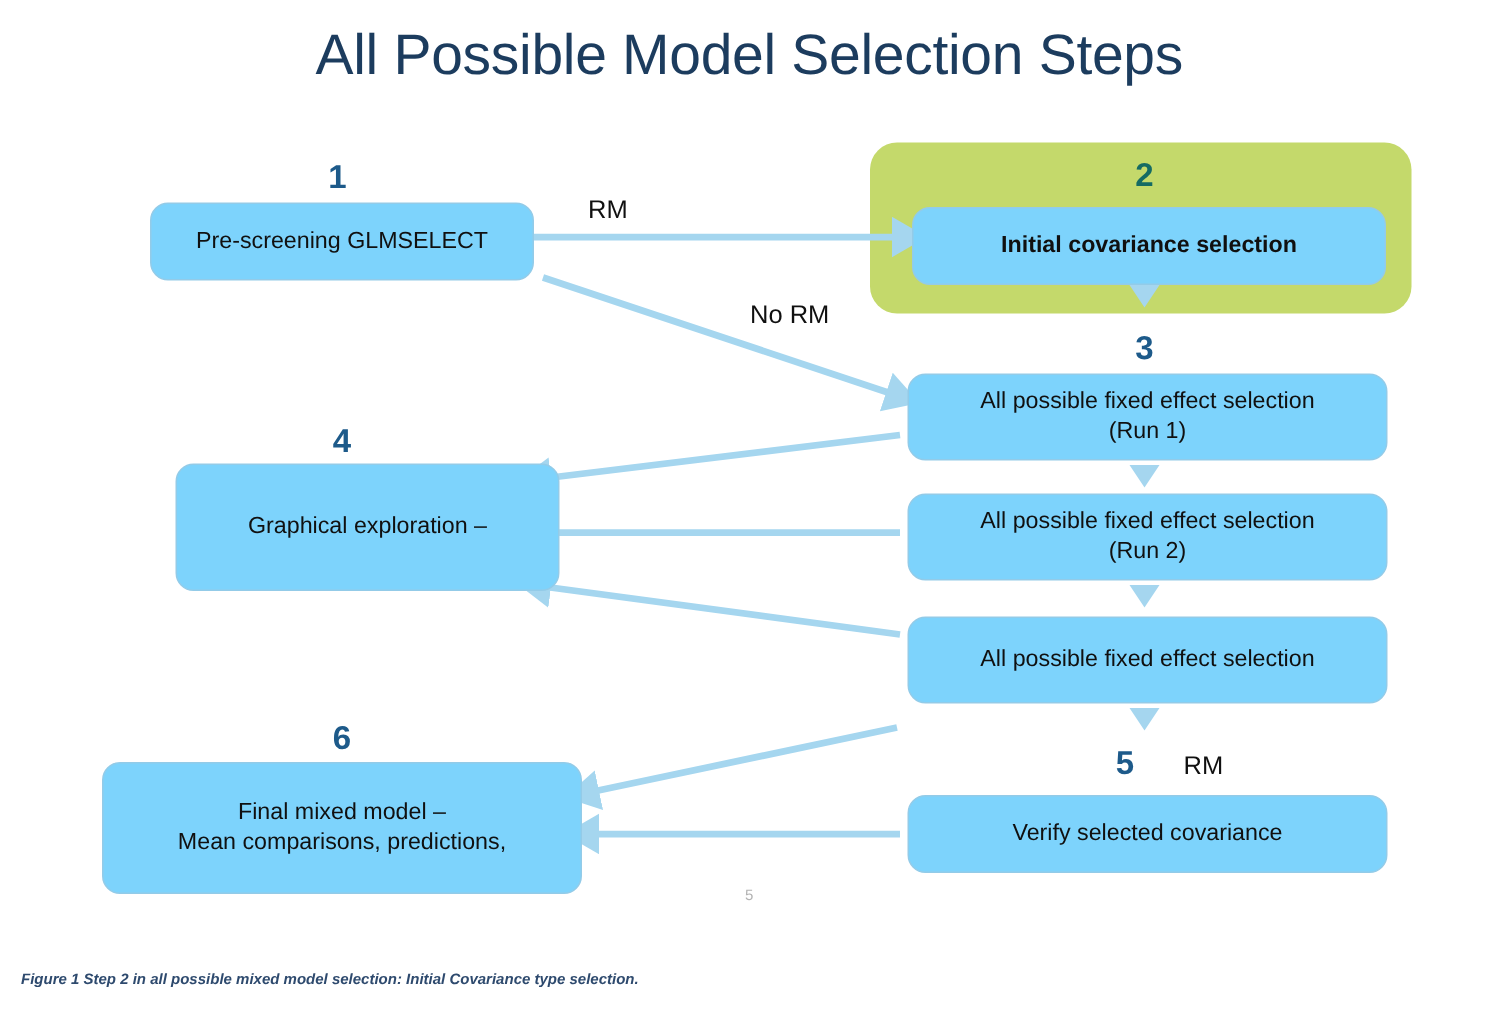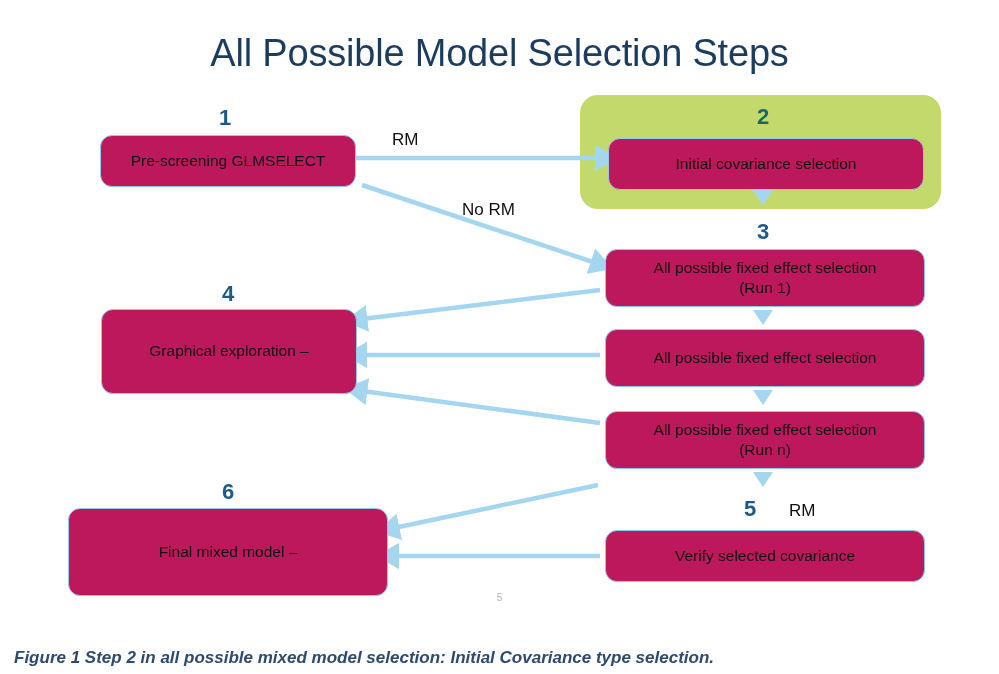--- a/index.html
+++ b/index.html
@@ -17,39 +17,39 @@
   }
   #slide {
     position: absolute;
     left: 0; top: 0;
     width: 999px;
     height: 620px;
   }
   #title {
     position: absolute;
     left: 0;
-    top: 32px;
+    top: 16px;
     width: 999px;
     text-align: center;
     font-size: 38px;
     font-weight: 400;
     color: #1c3c5e;
     letter-spacing: -0.2px;
     white-space: nowrap;
   }
   
   .highlight-box {
     position: absolute;
     background: #c4d96b;
     border-radius: 18px;
   }
   
   .pbox {
     position: absolute;
-    background: #be185d;
+    background: #7dd3fc;
     border: 1.5px solid #93cbe8;
     border-radius: 12px;
     box-sizing: border-box;
     display: flex;
     align-items: center;
     justify-content: center;
     text-align: center;
     font-size: 15.5px;
     line-height: 1.32;
     color: #101010;
@@ -90,21 +90,21 @@
     width: 999px;
     text-align: center;
     font-size: 10px;
     color: #b3b3b3;
   }
   
   #caption {
     position: absolute;
     left: 14px;
     top: 648px;
-    font-size: 17px;
+    font-size: 10px;
     font-weight: bold;
     font-style: italic;
     color: #2e4a6e;
     white-space: nowrap;
   }
 </style>
 </head>
 <body>
 
 <div id="slide">
@@ -149,63 +149,64 @@
 
   <div class="stepnum" style="left:713px; top:221px; width:100px;">3</div>
 
   <div class="stepnum" style="left:178px; top:283px; width:100px;">4</div>
 
   <div class="stepnum" style="left:730px; top:498px; width:40px;">5</div>
 
   <div class="stepnum" style="left:178px; top:481px; width:100px;">6</div>
 
   <div class="edgelabel" style="left:392px; top:131px;">RM</div>
-  <div class="edgelabel" style="left:462px; top:201px;">No RM</div>
+  <div class="edgelabel" style="left:500px; top:201px;">No RM</div>
   <div class="edgelabel" style="left:789px; top:502px;">RM</div>
 
   <div class="pbox" style="left:100px; top:135px; width:256px; height:52px;">
     <span class="txt">Pre-screening GLMSELECT</span>
   </div>
 
-  <div class="pbox" style="left:608px; top:138px; width:316px; height:52px;">
+  <div class="pbox" style="left:608px; top:138px; width:316px; height:52px;font-weight:bold;">
     <span class="txt">Initial covariance selection</span>
   </div>
 
   <div class="pbox" style="left:605px; top:249px; width:320px; height:58px;">
     <div>
       <span class="txt">All possible fixed effect selection</span>
       <span class="txt">(Run 1)</span>
     </div>
   </div>
 
   <div class="pbox" style="left:605px; top:329px; width:320px; height:58px;">
     <div>
       <span class="txt">All possible fixed effect selection</span>
+      <span class="txt">(Run 2)</span>
     </div>
   </div>
 
   <div class="pbox" style="left:605px; top:411px; width:320px; height:58px;">
     <div>
       <span class="txt">All possible fixed effect selection</span>
-      <span class="txt">(Run n)</span>
-    </div>
-  </div>
-
-  <div class="pbox" style="left:101px; top:309px; width:256px; height:85px;">
+    </div>
+  </div>
+
+  <div class="pbox" style="left:117px; top:309px; width:256px; height:85px;">
     <div>
       <span class="txt">Graphical exploration –</span>
     </div>
   </div>
 
   <div class="pbox" style="left:605px; top:530px; width:320px; height:52px;">
     <span class="txt">Verify selected covariance</span>
   </div>
 
   <div class="pbox" style="left:68px; top:508px; width:320px; height:88px;">
     <div>
       <span class="txt">Final mixed model –</span>
+      <span class="txt">Mean comparisons, predictions,</span>
     </div>
   </div>
 
   <div id="pagenum">5</div>
 </div>
 
 <div id="caption">Figure 1 Step 2 in all possible mixed model selection:  Initial Covariance type selection.</div>
 
 </body></html>

